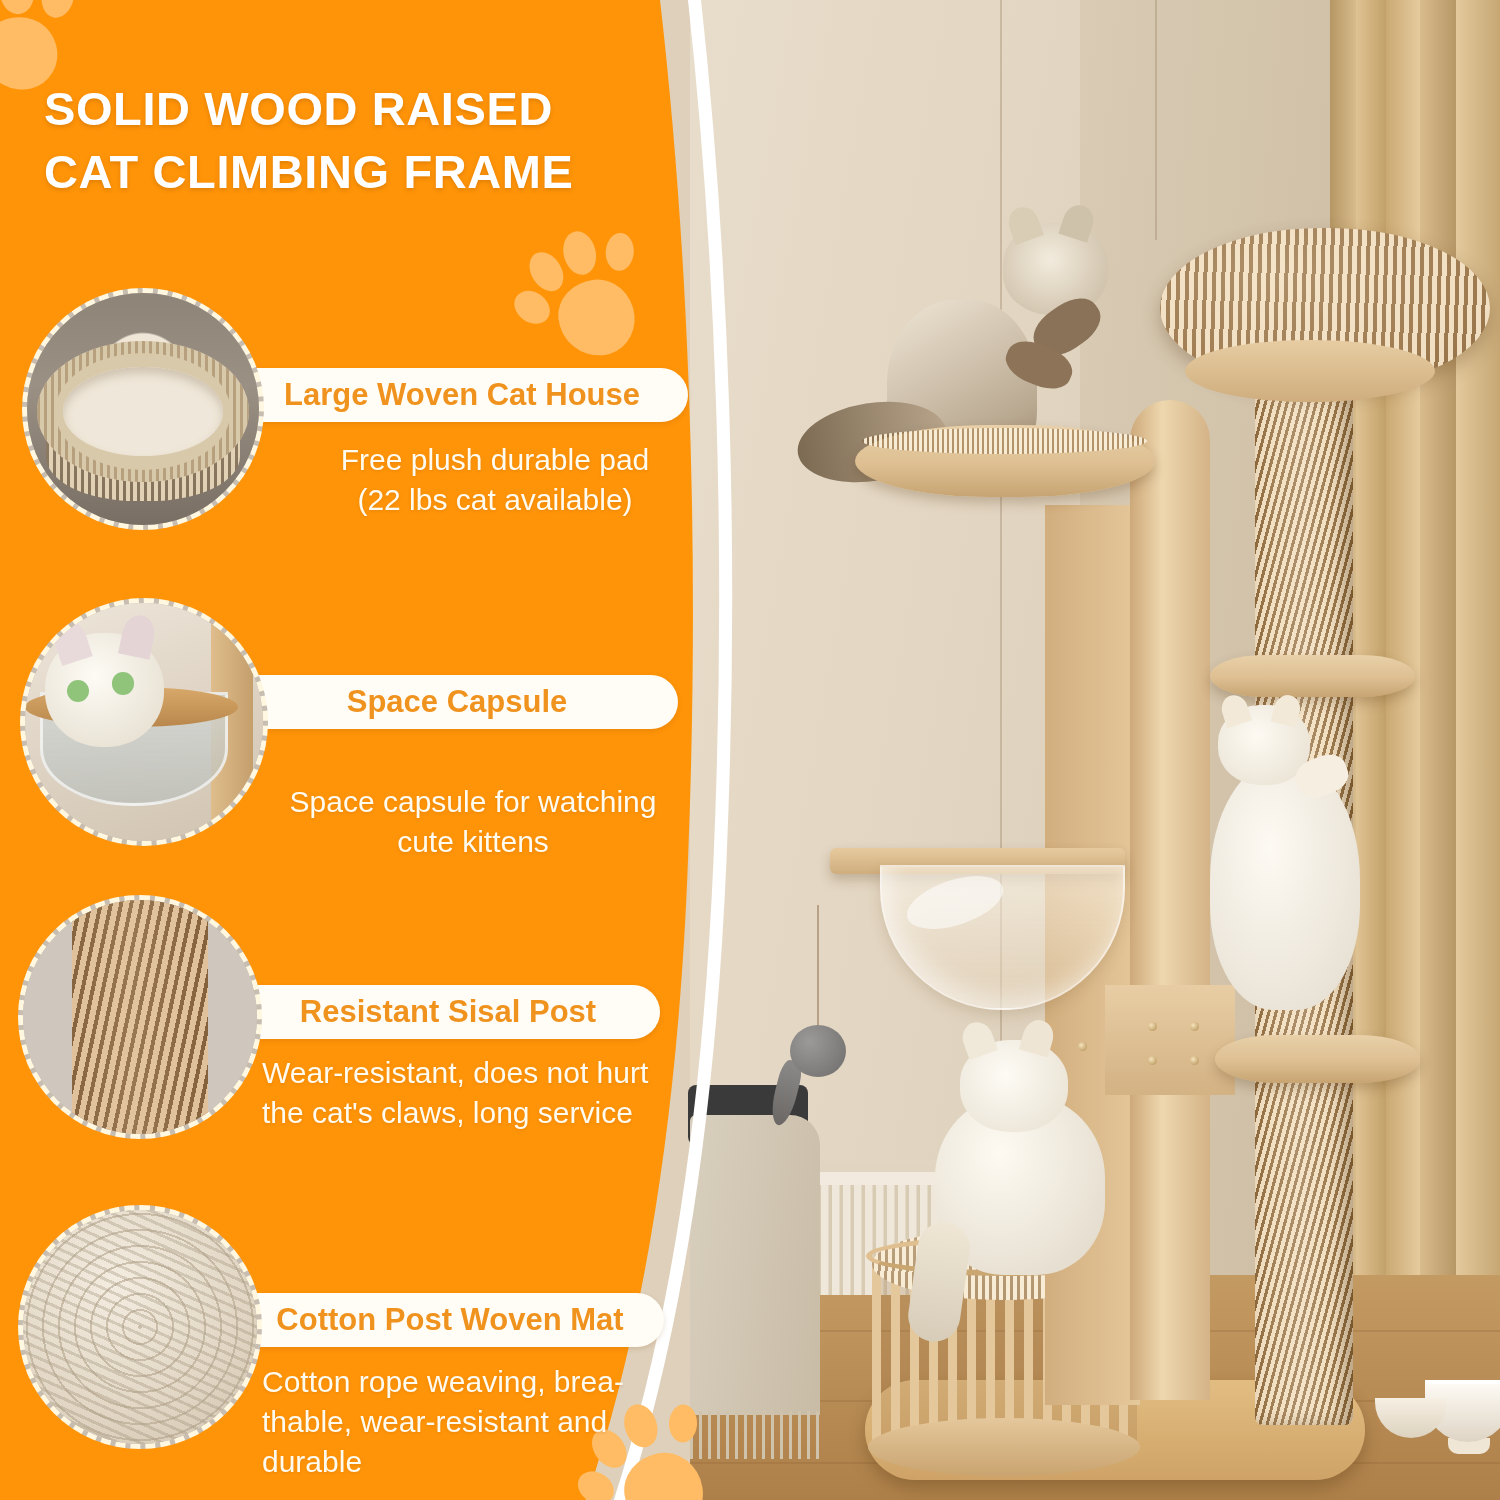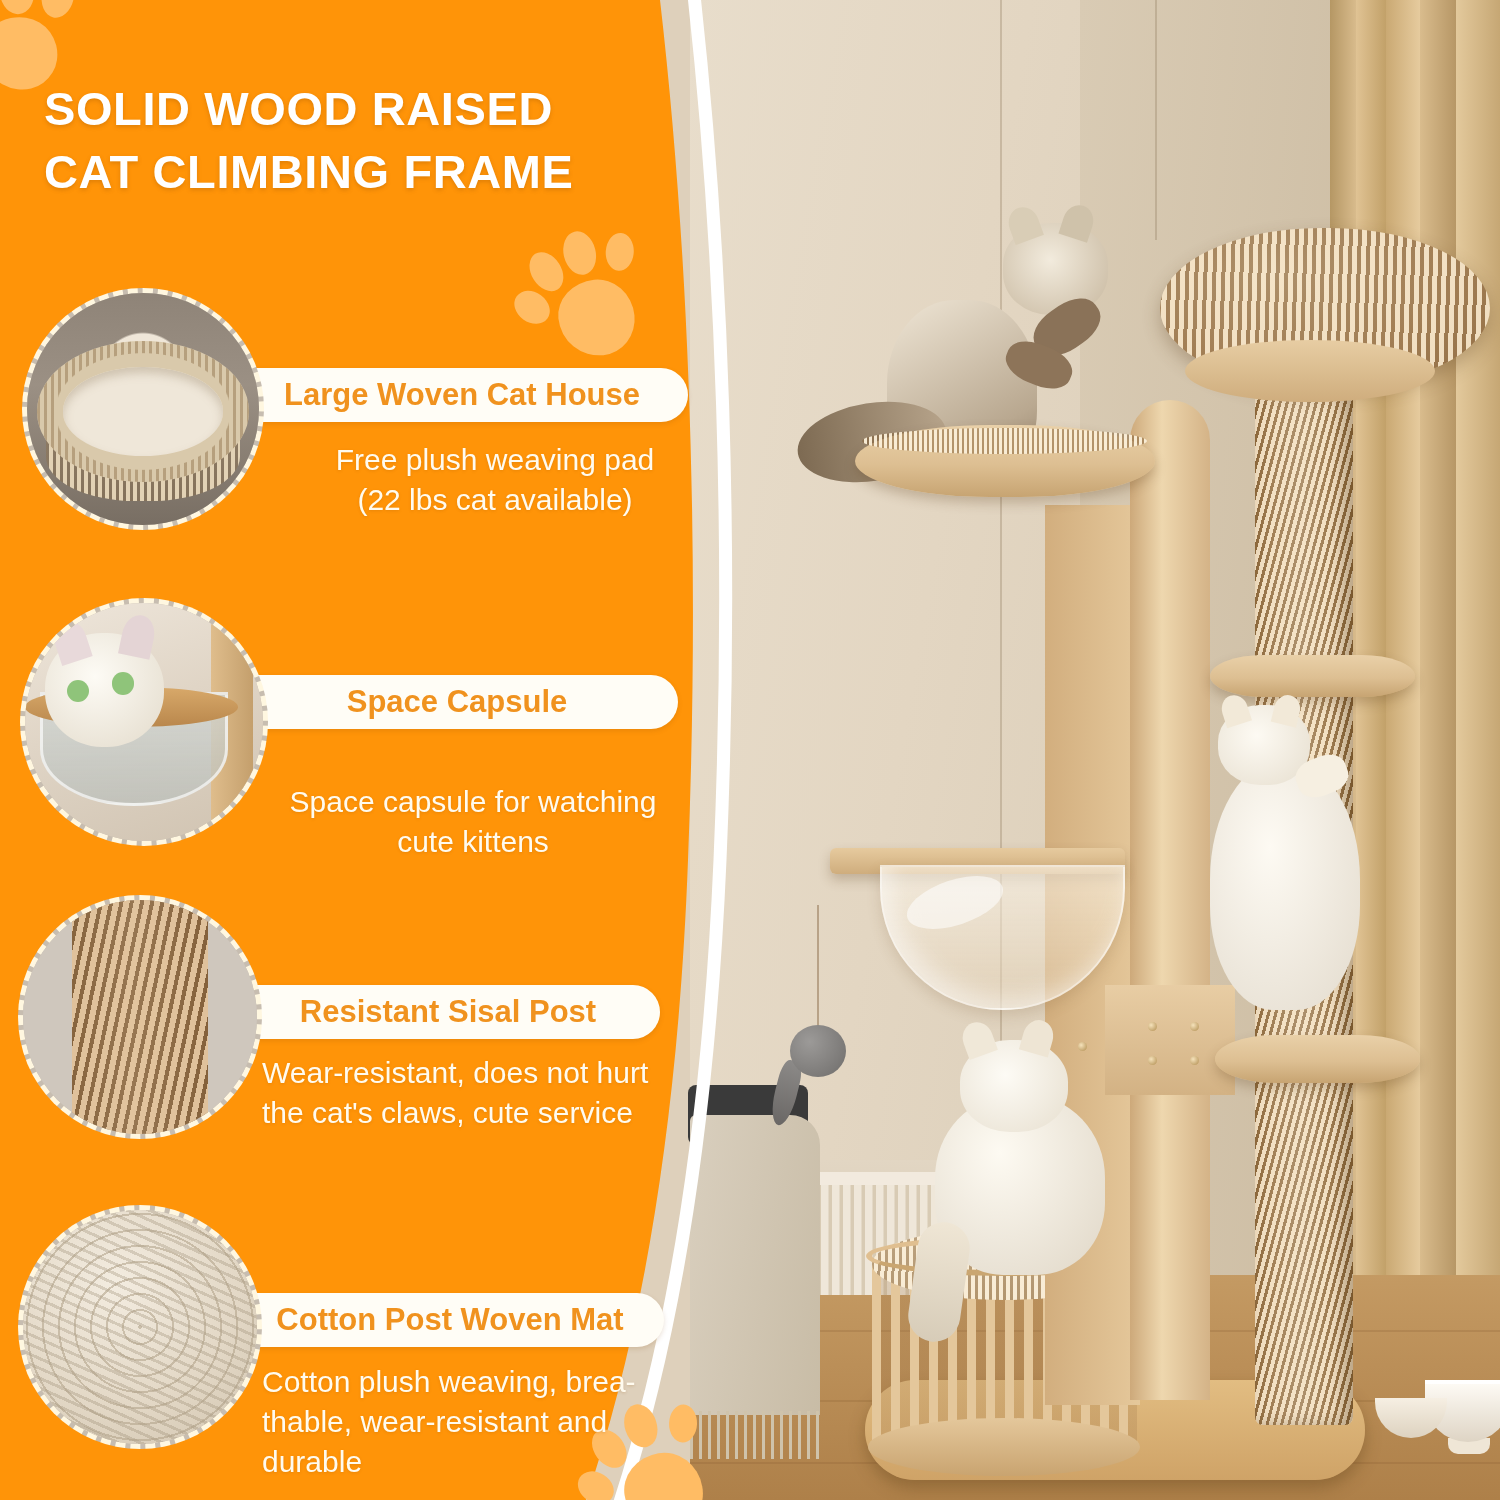--- a/index.html
+++ b/index.html
@@ -348,21 +348,21 @@
     </div>
     <div class="thumb" style="left:22px;top:288px;width:242px;height:242px;">
       <div class="thumb-inner">
         <div class="tex-bed"></div>
         <div class="bed-skirt"></div>
         <div class="bed-ring"></div>
         <div class="bed-weave"></div>
       </div>
     </div>
     <div class="desc center" style="left:300px;top:440px;width:390px;">
-      <div>Free plush weaving pad</div>
+      <div>Free plush durable pad</div>
       <div>(22 lbs cat available)</div>
     </div>
   </div>
 
   <div class="feature">
     <div class="pill" style="left:236px;top:675px;width:442px;">
       <span>Space Capsule</span>
     </div>
     <div class="thumb" style="left:20px;top:598px;width:248px;height:248px;">
       <div class="thumb-inner">
@@ -393,33 +393,33 @@
       <span>Resistant Sisal Post</span>
     </div>
     <div class="thumb" style="left:18px;top:895px;width:244px;height:244px;">
       <div class="thumb-inner">
         <div class="tex-sisal"></div>
         <div class="sis-post"></div>
       </div>
     </div>
     <div class="desc" style="left:262px;top:1053px;width:420px;">
       <div>Wear-resistant, does not hurt</div>
-      <div>the cat's claws, cute service</div>
+      <div>the cat's claws, long service</div>
     </div>
   </div>
 
   <div class="feature">
     <div class="pill" style="left:236px;top:1293px;width:428px;">
       <span>Cotton Post Woven Mat</span>
     </div>
     <div class="thumb" style="left:18px;top:1205px;width:244px;height:244px;">
       <div class="thumb-inner">
         <div class="tex-cotton"></div>
       </div>
     </div>
     <div class="desc" style="left:262px;top:1362px;width:420px;">
-      <div>Cotton plush weaving, brea-</div>
+      <div>Cotton rope weaving, brea-</div>
       <div>thable, wear-resistant and</div>
       <div>durable</div>
     </div>
   </div>
 
 </div>
 
 </body></html>

